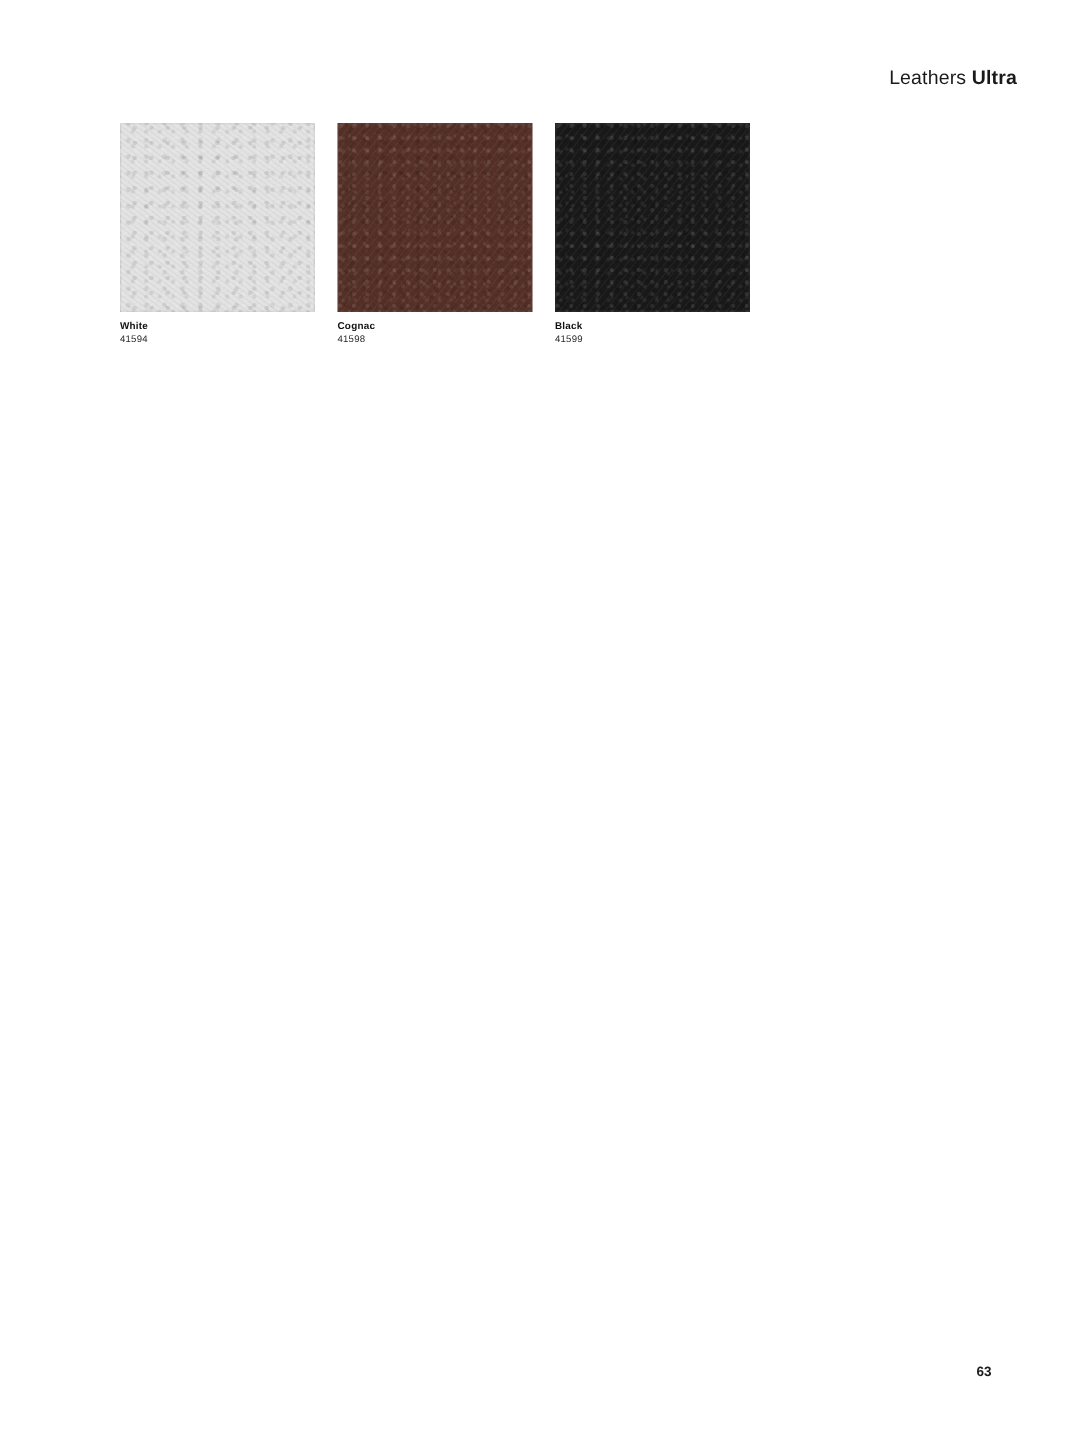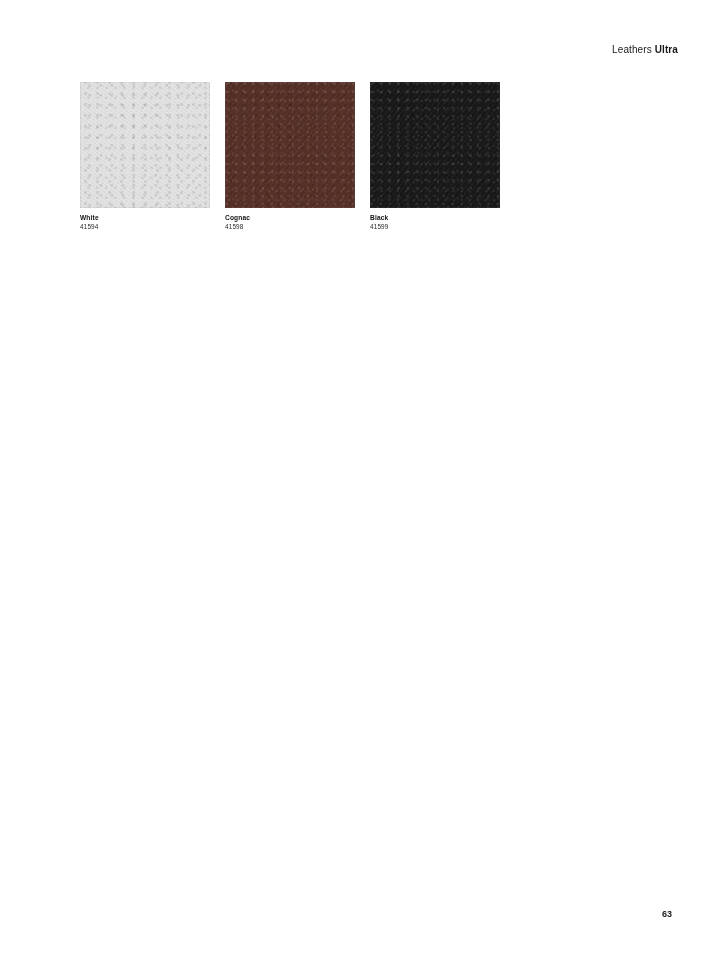--- a/index.html
+++ b/index.html
@@ -20,21 +20,21 @@
     position: absolute;
     inset: 0;
     background: #ffffff;
   }
 
   
   .header {
     position: absolute;
     top: 44px;
     right: 48px;
-    font-size: 10px;
+    font-size: 13px;
     letter-spacing: 0.1px;
     color: #1a1a1a;
     white-space: nowrap;
     padding-left: 12px;
   }
   .header .hdr-light { font-weight: 400; }
   .header .hdr-bold  { font-weight: 700; }
 
   
   .swatch-grid {
@@ -97,21 +97,21 @@
     font-size: 6.4px;
     font-weight: 400;
     color: #2a2a2a;
     letter-spacing: 0.15px;
     margin-top: 1px;
   }
 
   
   .folio {
     position: absolute;
-    right: 54px;
+    right: 65px;
     bottom: 40px;
     font-size: 9px;
     font-weight: 700;
     color: #1a1a1a;
   }
 </style>
 </head>
 <body>
 
 <div class="page">

